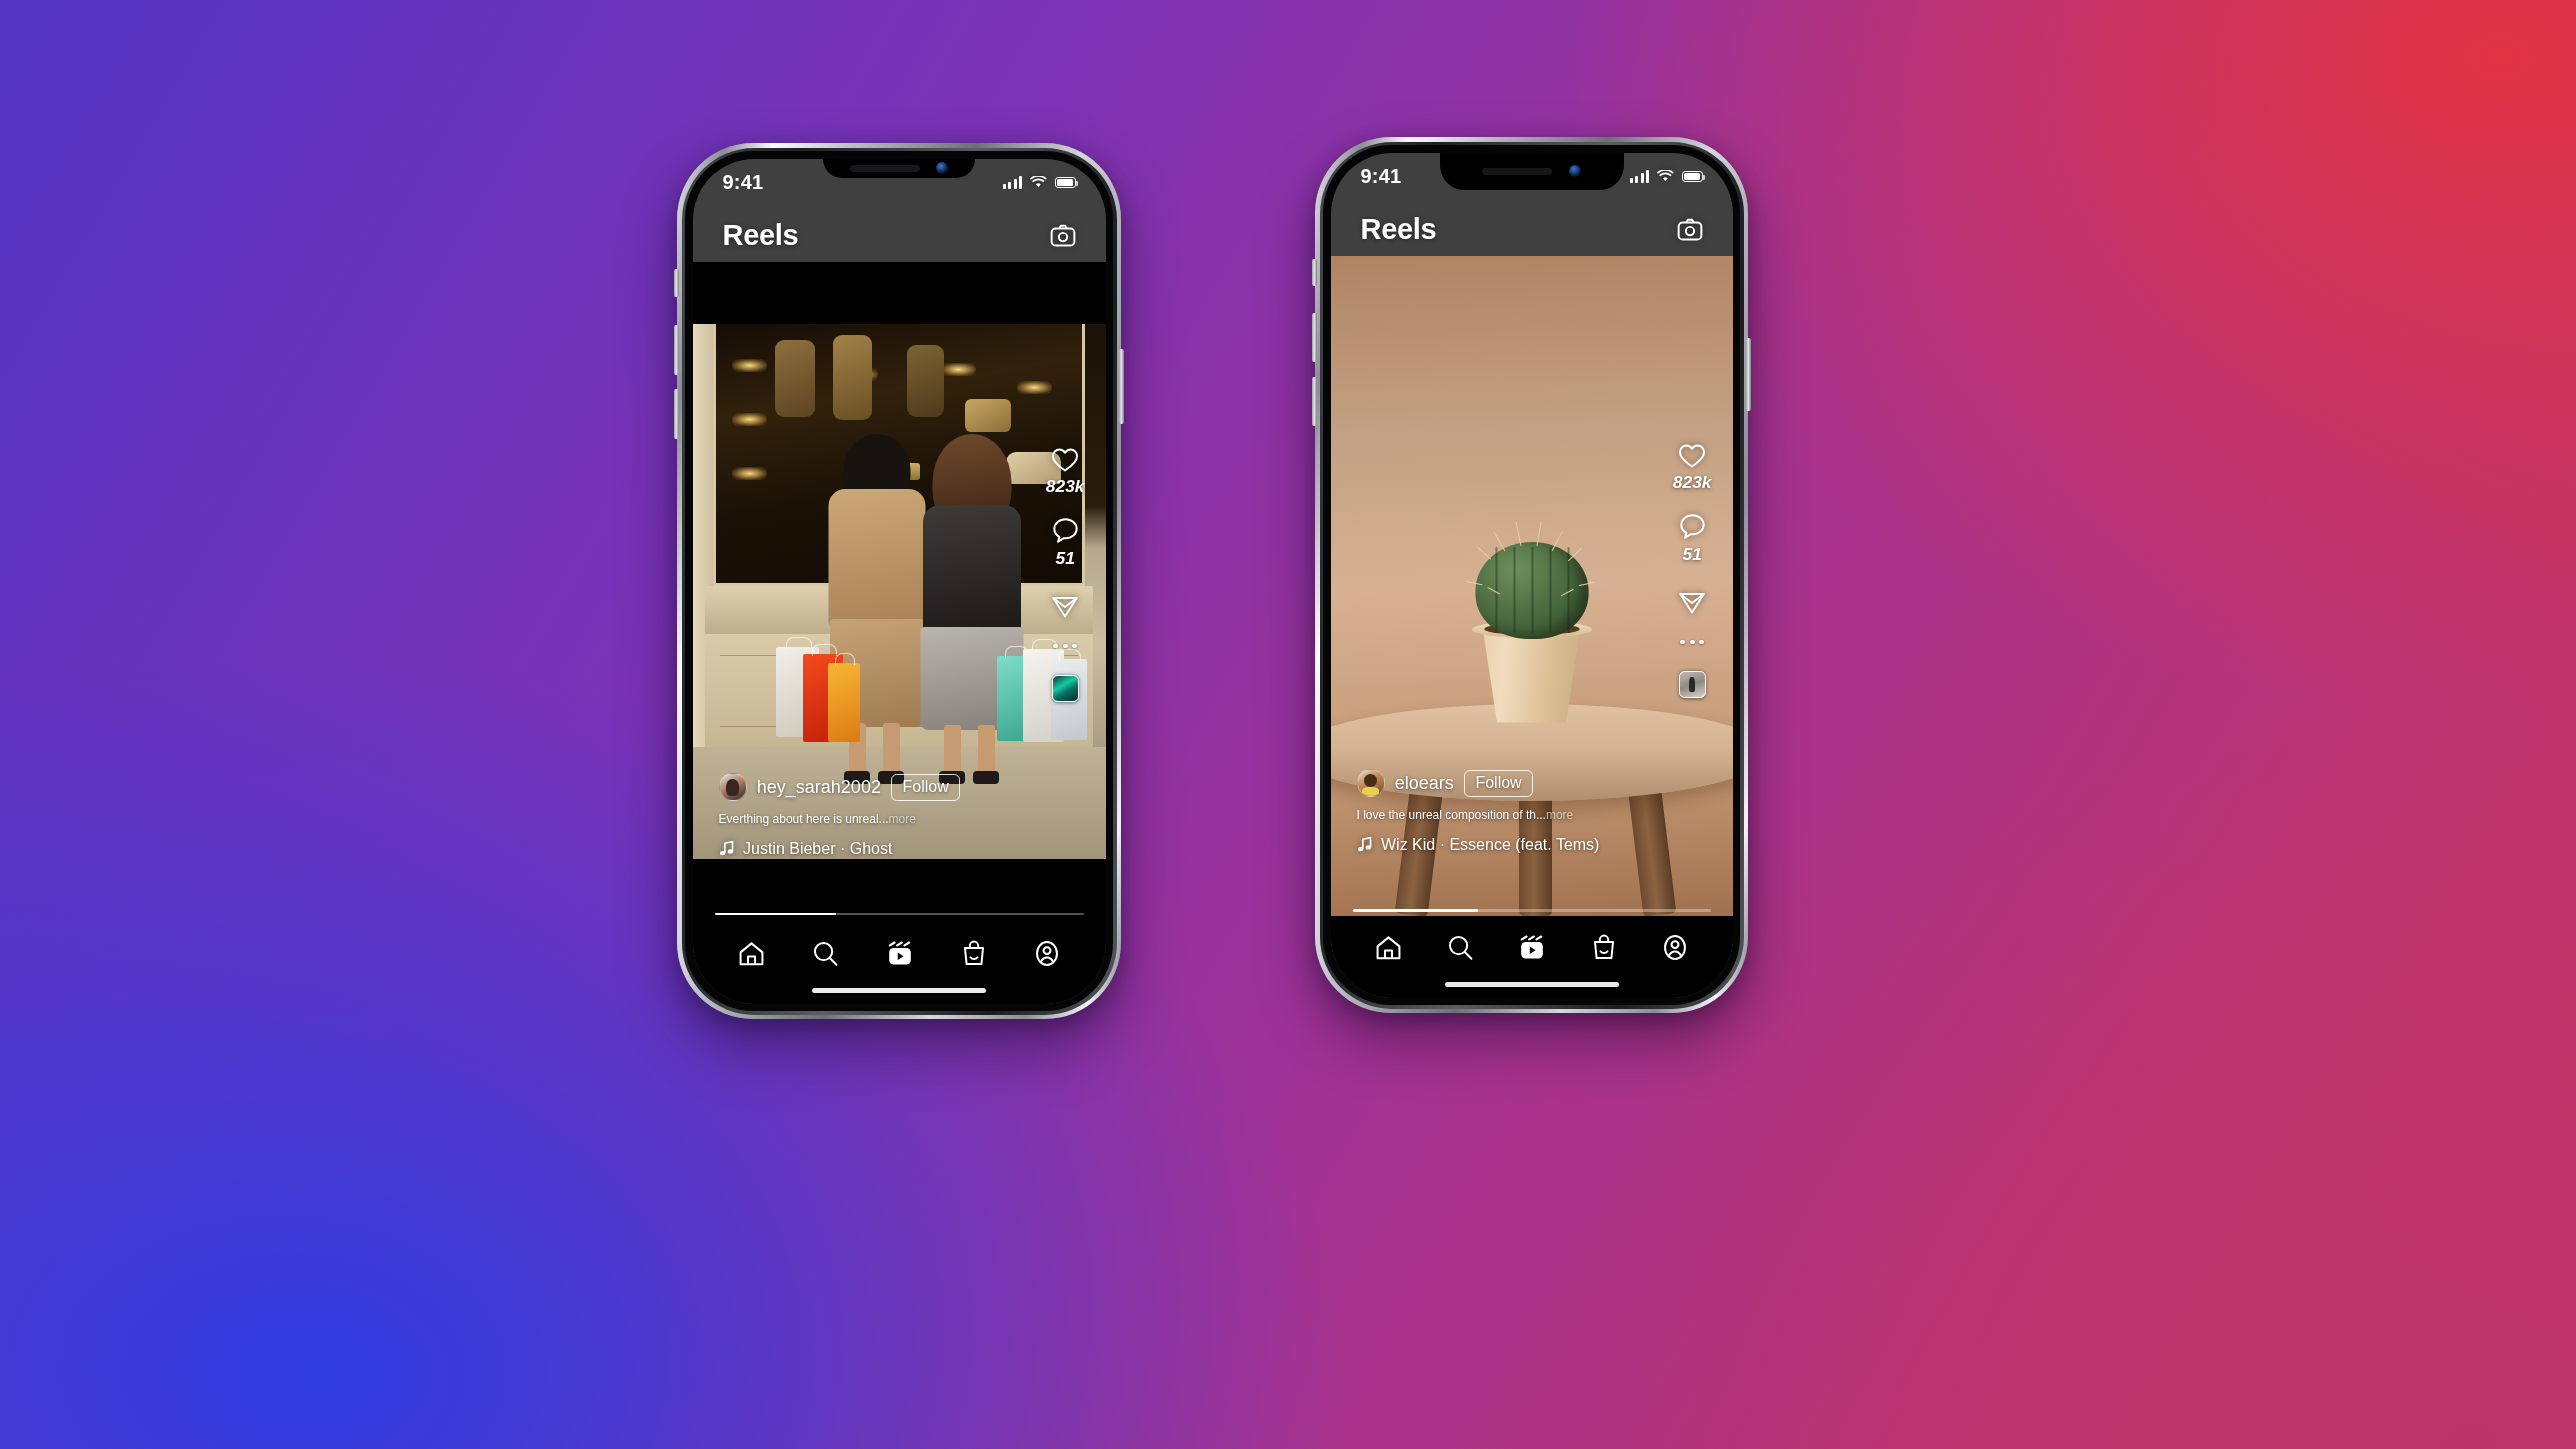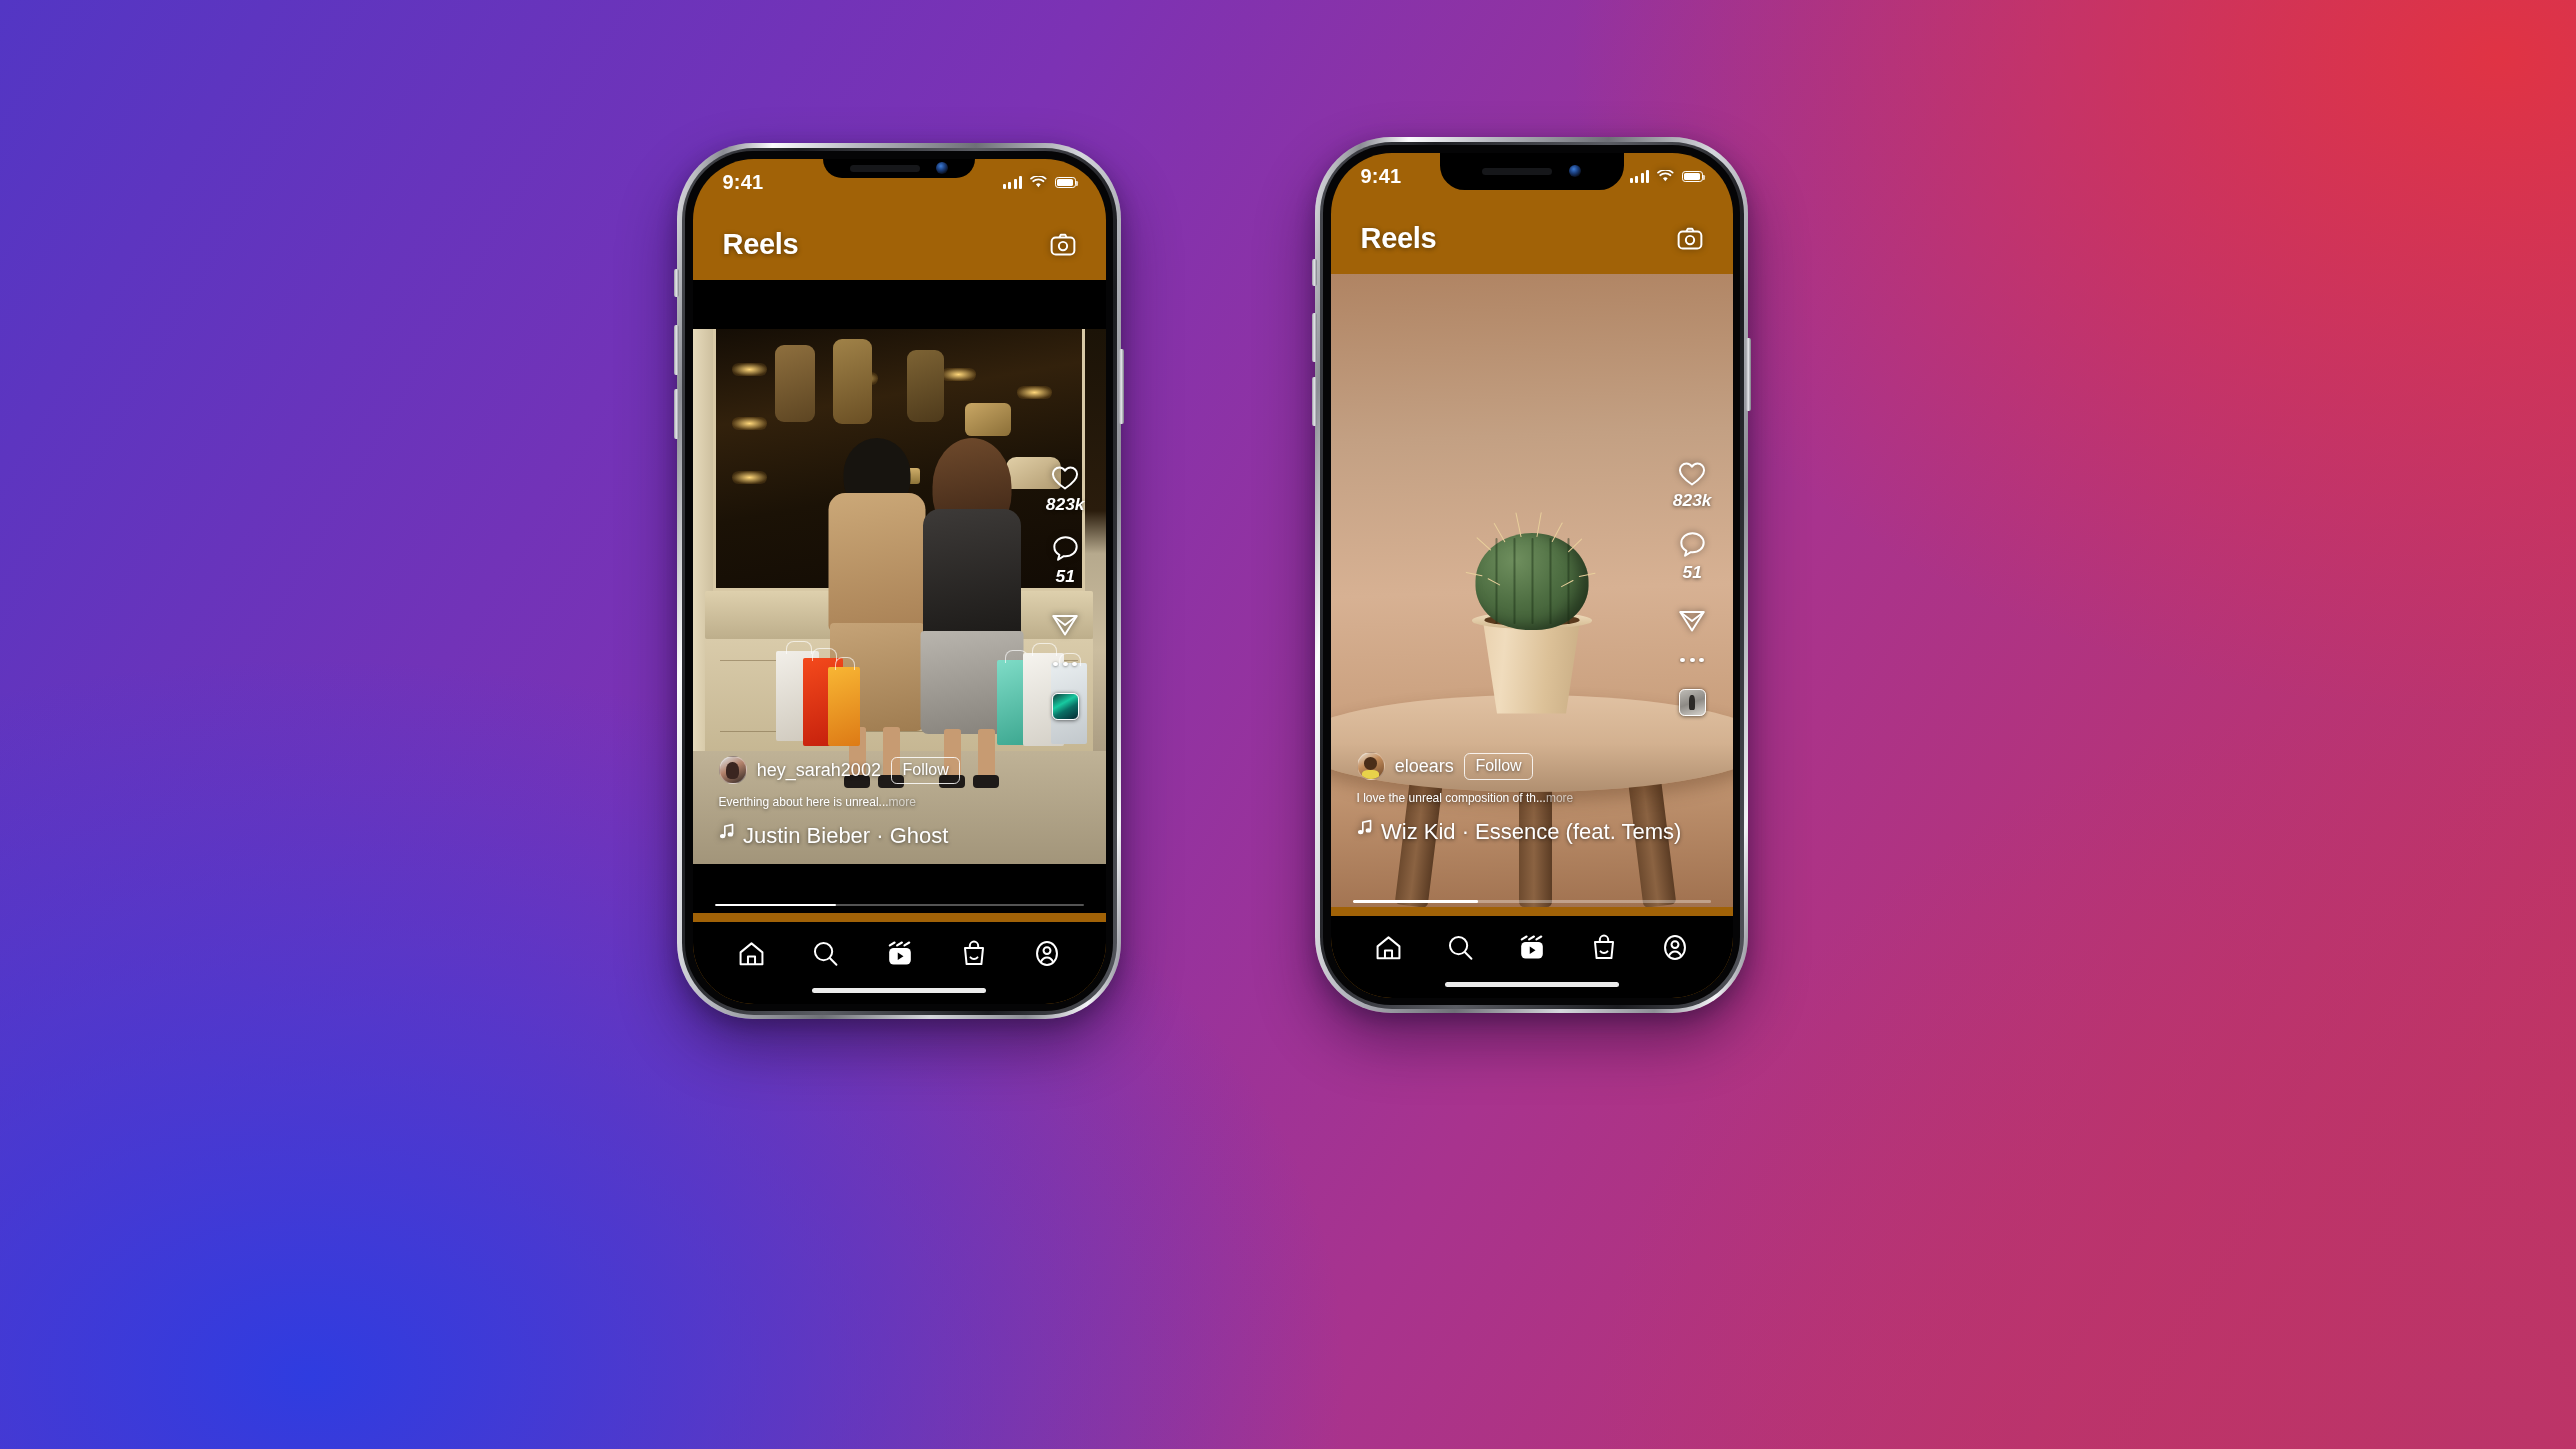--- a/index.html
+++ b/index.html
@@ -25,21 +25,21 @@
   }
   .phone .frame-inner {
     position:absolute; inset:4.5px; border-radius:72px;
     background:linear-gradient(100deg,#4a4c52,#1d1e22 20%,#5b5d64 50%,#1b1c20 78%,#55575e);
   }
   .phone .bezel {
     position:absolute; inset:8.4px; border-radius:68px; background:#050506;
   }
   .screen {
     position:absolute; inset:15.5px; border-radius:61px; overflow:hidden;
-    background:#a16207; display:flex; flex-direction:column;gap:9px;
+    background:#404040; display:flex; flex-direction:column;
   }
 
   
   .sbtn { position:absolute; background:linear-gradient(90deg,#9a9ca3,#e7e8ec 45%,#7b7d85); border-radius:1.9px; }
   .sbtn.left { left:-2.6px; width:4.5px; }
   .sbtn.right { right:-2.6px; width:4.5px; }
 
   
   .notch {
     position:absolute; top:0; left:50%; transform:translateX(-50%);
@@ -180,22 +180,22 @@
     background:#4a2d18; border-radius:50%; }
   .av-b::before { content:""; position:absolute; left:18%; bottom:0; width:64%; height:34%;
     background:#e8d24a; border-radius:40% 40% 0 0; z-index:2; }
   .uname { color:#fff; font-size:18px; font-weight:500; text-shadow:0 0.6px 3.9px rgba(0,0,0,.55); }
   .followbtn { color:#fff; font-size:16px; font-weight:500; padding:3.9px 10.3px;
     border:1px solid rgba(255,255,255,.85); border-radius:5.8px; line-height:1.1;
     text-shadow:0 0.6px 3.2px rgba(0,0,0,.5); }
   .captext { margin-top:10.3px; color:#fff; font-size:12px; line-height:1.25;
     text-shadow:0 0.6px 3.9px rgba(0,0,0,.55); white-space:nowrap; }
   .captext .more { color:rgba(255,255,255,.62); }
-  .musicrow { margin-top:13px; display:flex; gap:9px;
-    color:#fff; font-size:22px; text-shadow:0 0.6px 3.9px rgba(0,0,0,.55); }
+  .musicrow { margin-top:13px; display:flex; align-items:center; gap:9px;
+    color:#fff; font-size:16px; text-shadow:0 0.6px 3.9px rgba(0,0,0,.55); }
 
   
   .progress { position:absolute; left:22px; right:22px; height:2.6px; border-radius:1.3px;
     background:rgba(255,255,255,.33); overflow:hidden; z-index:19; }
   .progress i { display:block; height:100%; background:#fff; border-radius:1.3px; }
   .tabbar { position:relative; z-index:20; flex:0 0 auto; height:82px; background:#000;
     display:flex; align-items:center; justify-content:space-around; padding:0 22px 18px; }
   .homebar { position:absolute; bottom:10.3px; left:50%; transform:translateX(-50%);
     width:174px; height:5.2px; border-radius:2.6px; background:#fff; opacity:.92; z-index:40; }
 </style>

